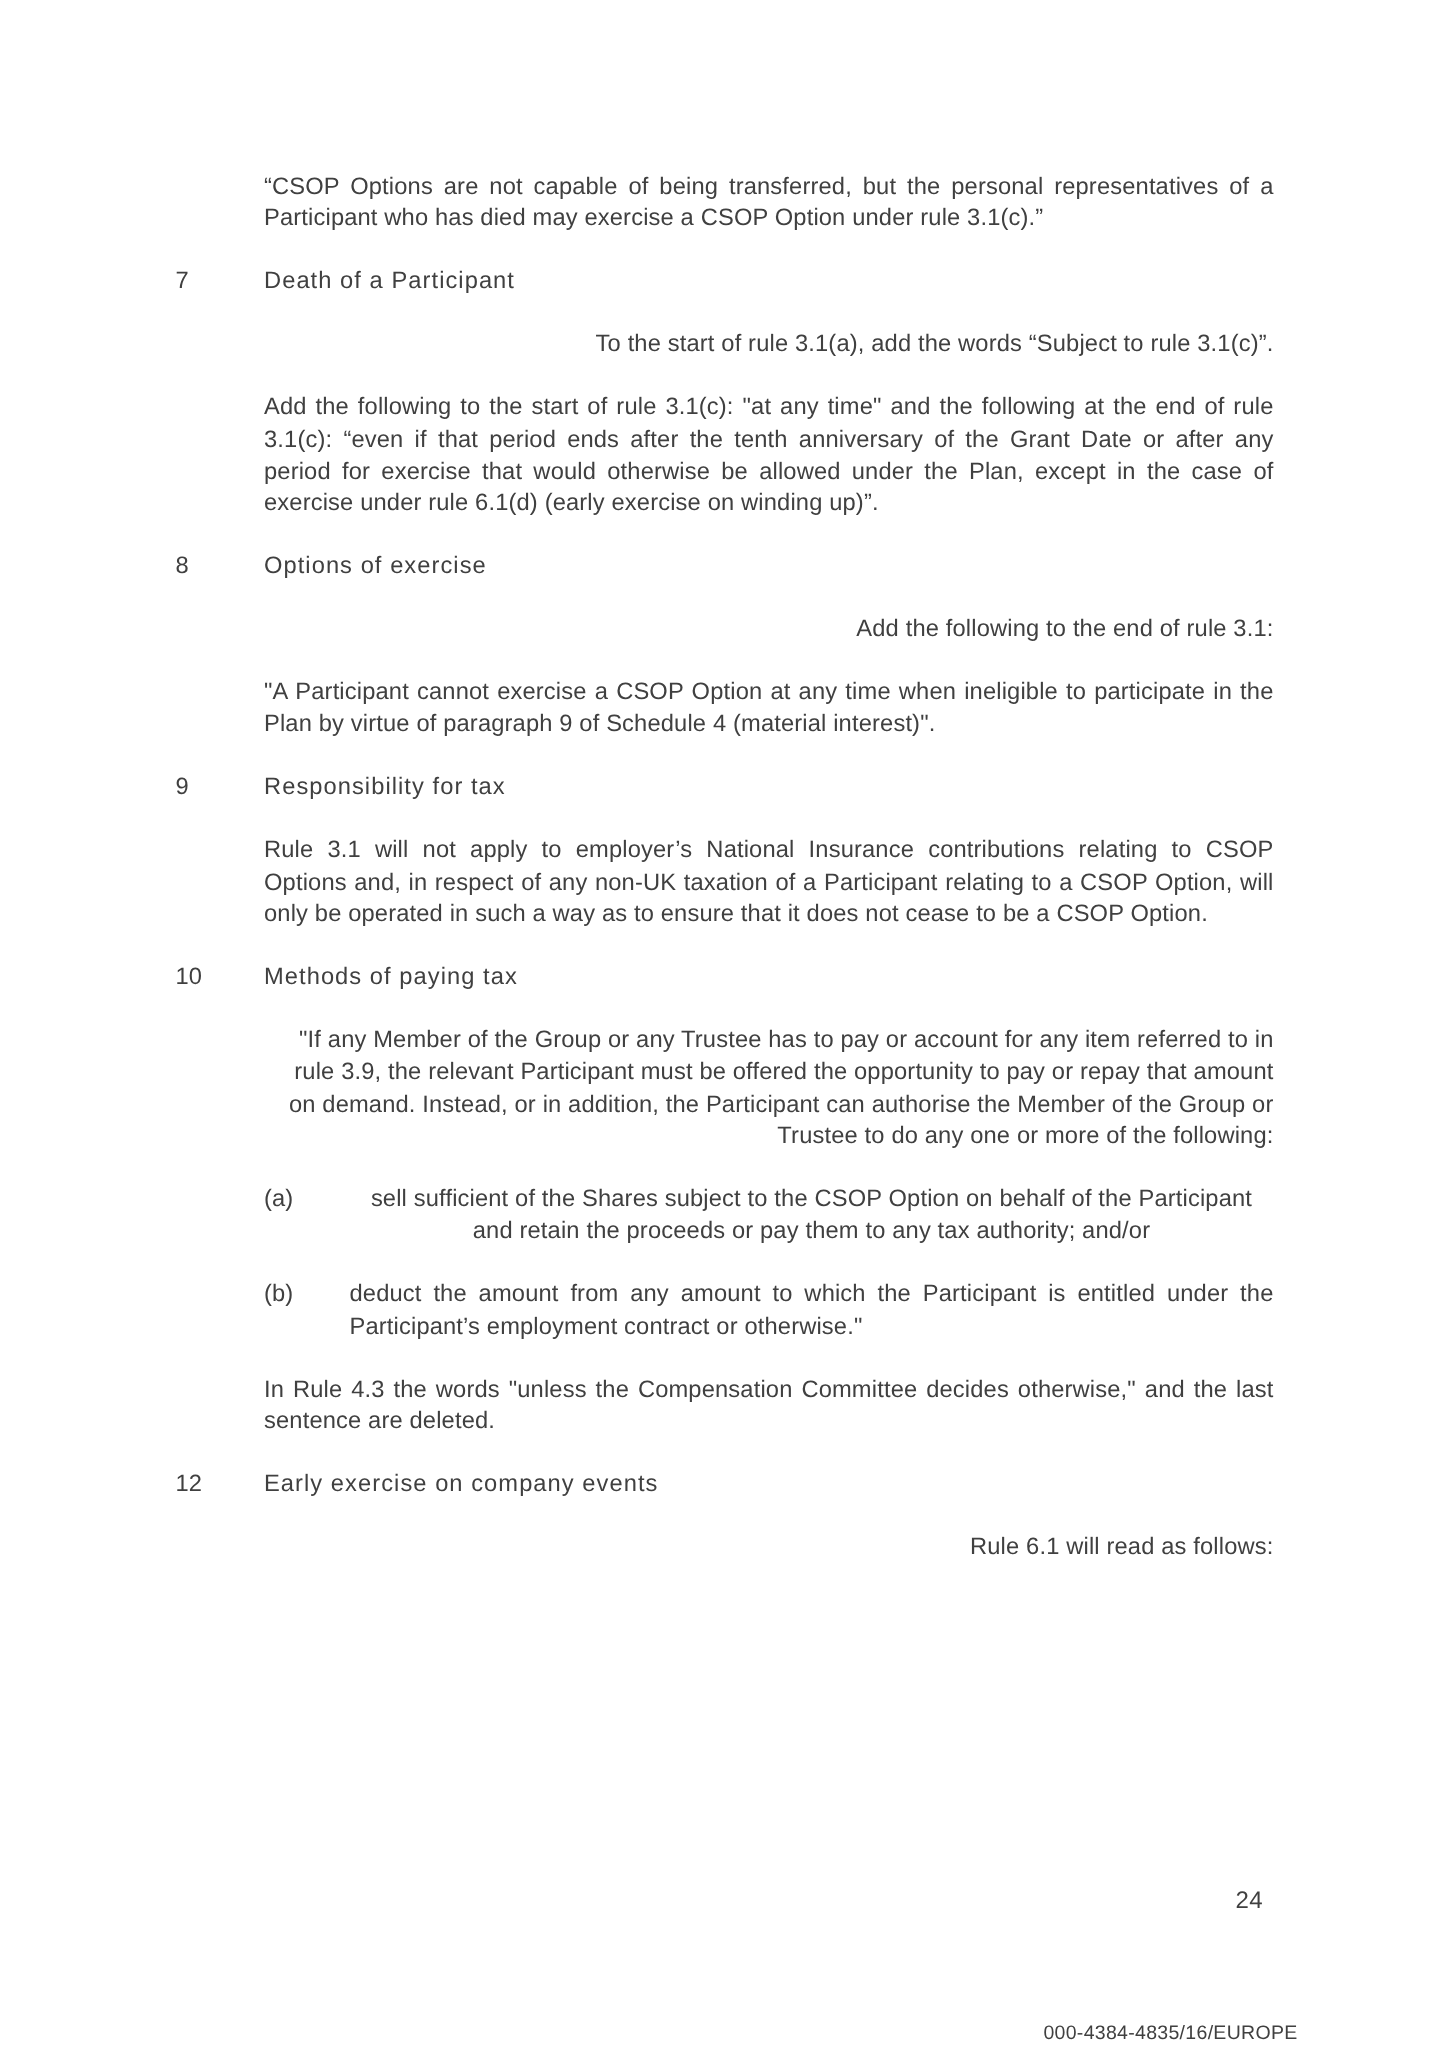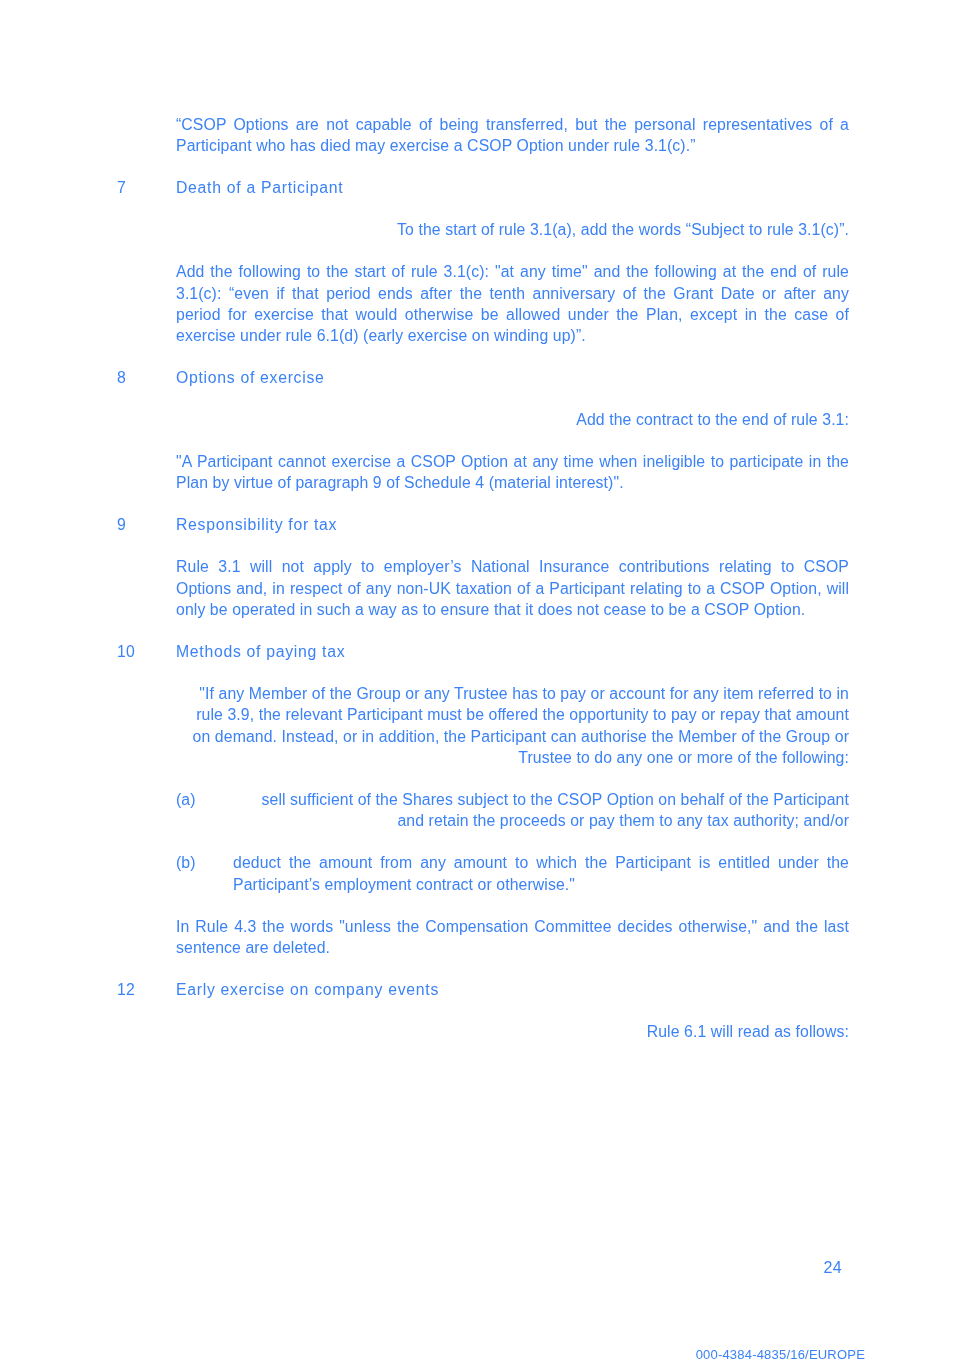--- a/index.html
+++ b/index.html
@@ -3,21 +3,21 @@
 <meta charset="utf-8">
 <style>
   html, body { margin: 0; padding: 0; background: #ffffff; }
   .page {
     position: relative;
     width: 965px;
     height: 1365px;
     background: #ffffff;
     overflow: hidden;
     font-family: "Liberation Sans", sans-serif;
-    color: #3b82f6;
+    color: #404040;
   }
   .doc {
     position: absolute;
     left: 176px;
     top: 114px;
     width: 673px;
     font-size: 15.8px;
     line-height: 21.4px;
     letter-spacing: 0.1px;
   }
@@ -29,21 +29,21 @@
   }
   .heading .title { letter-spacing: 0.7px; }
   .heading .num {
     position: absolute;
     left: -59px;
     top: 0;
     letter-spacing: 0.1px;
   }
   .subitem { display: flex; margin: 0 0 20.5px 0; }
   .subitem .label { flex: 0 0 57px; }
-  .subitem .text { flex: 1; text-align: right; }
+  .subitem .text { flex: 1; text-align: center; }
   .subitem .text.justify { text-align: justify; }
   .page-number {
     position: absolute;
     top: 1259px;
     right: 123px;
     font-size: 16px;
     letter-spacing: 0.3px;
   }
   .doc-ref {
     position: absolute;
@@ -69,21 +69,21 @@
   <p class="para">To the start of rule 3.1(a), add the words “Subject to rule 3.1(c)”.</p>
 
   <p class="para justify">Add the following to the start of rule 3.1(c): "at any time" and the following at the end of rule 3.1(c): “even if that period ends after the tenth anniversary of the Grant Date or after any period for exercise that would otherwise be allowed under the Plan, except in the case of exercise under rule 6.1(d) (early exercise on winding up)”.</p>
 
 
   <div class="heading">
     <span class="num">8</span>
     <span class="title">Options of exercise</span>
   </div>
 
-  <p class="para">Add the contract to the end of rule 3.1:</p>
+  <p class="para">Add the following to the end of rule 3.1:</p>
 
   <p class="para justify">"A Participant cannot exercise a CSOP Option at any time when ineligible to participate in the Plan by virtue of paragraph 9 of Schedule 4 (material interest)".</p>
 
   <div class="heading">
     <span class="num">9</span>
     <span class="title">Responsibility for tax</span>
   </div>
 
   <p class="para justify">Rule 3.1 will not apply to employer’s National Insurance contributions relating to CSOP Options and, in respect of any non-UK taxation of a Participant relating to a CSOP Option, will only be operated in such a way as to ensure that it does not cease to be a CSOP Option.</p>
 

